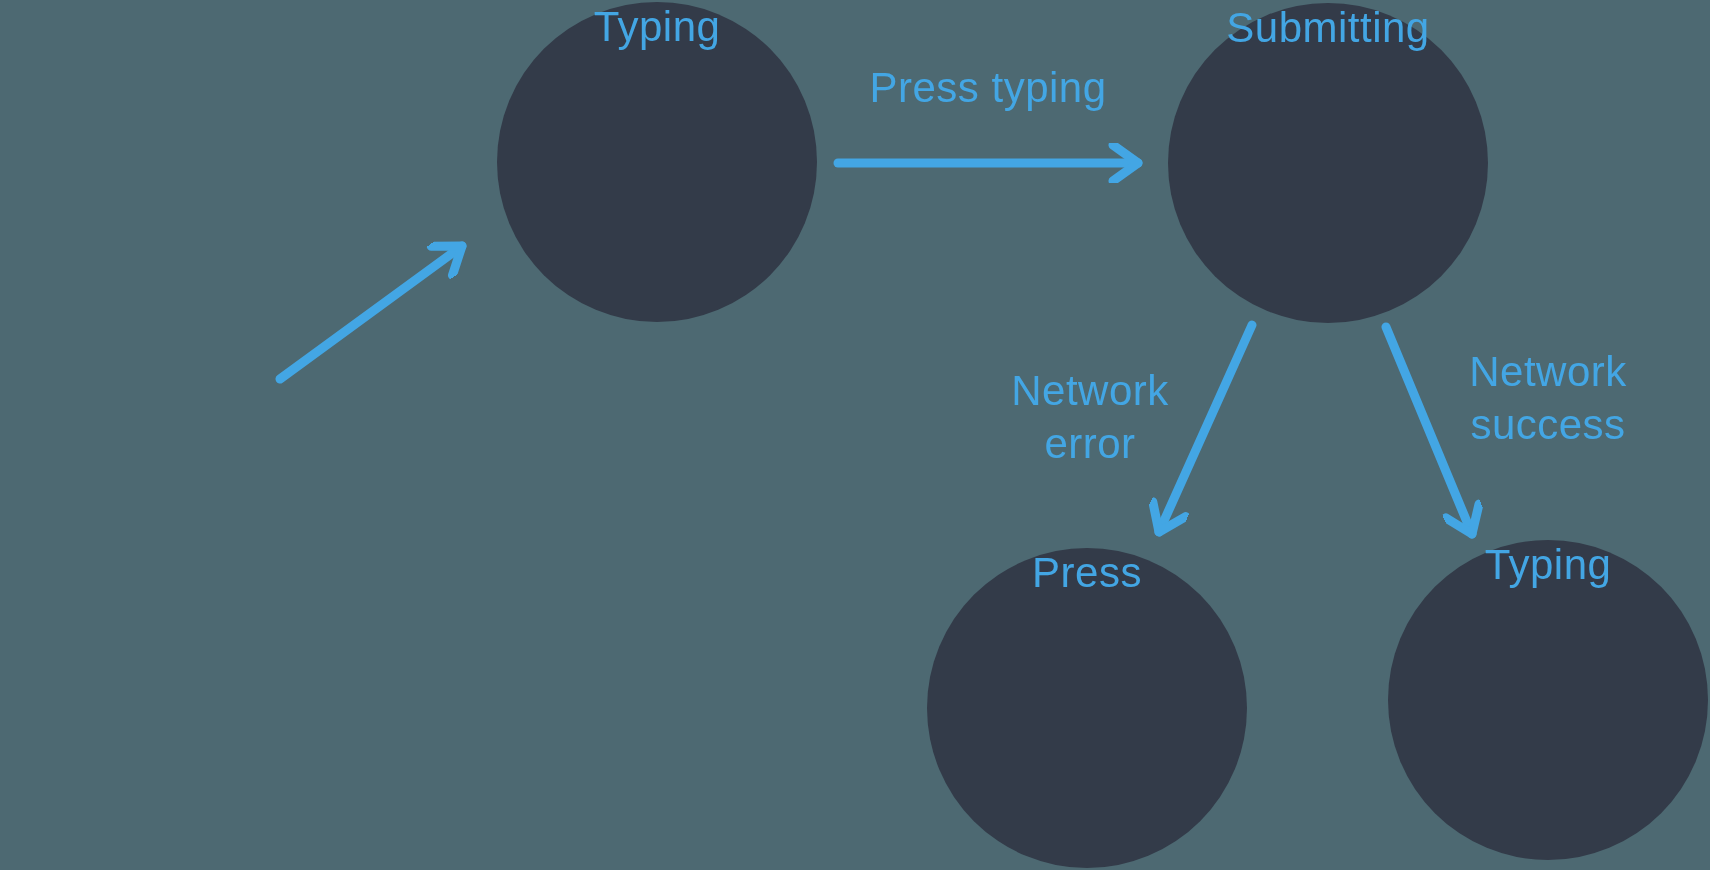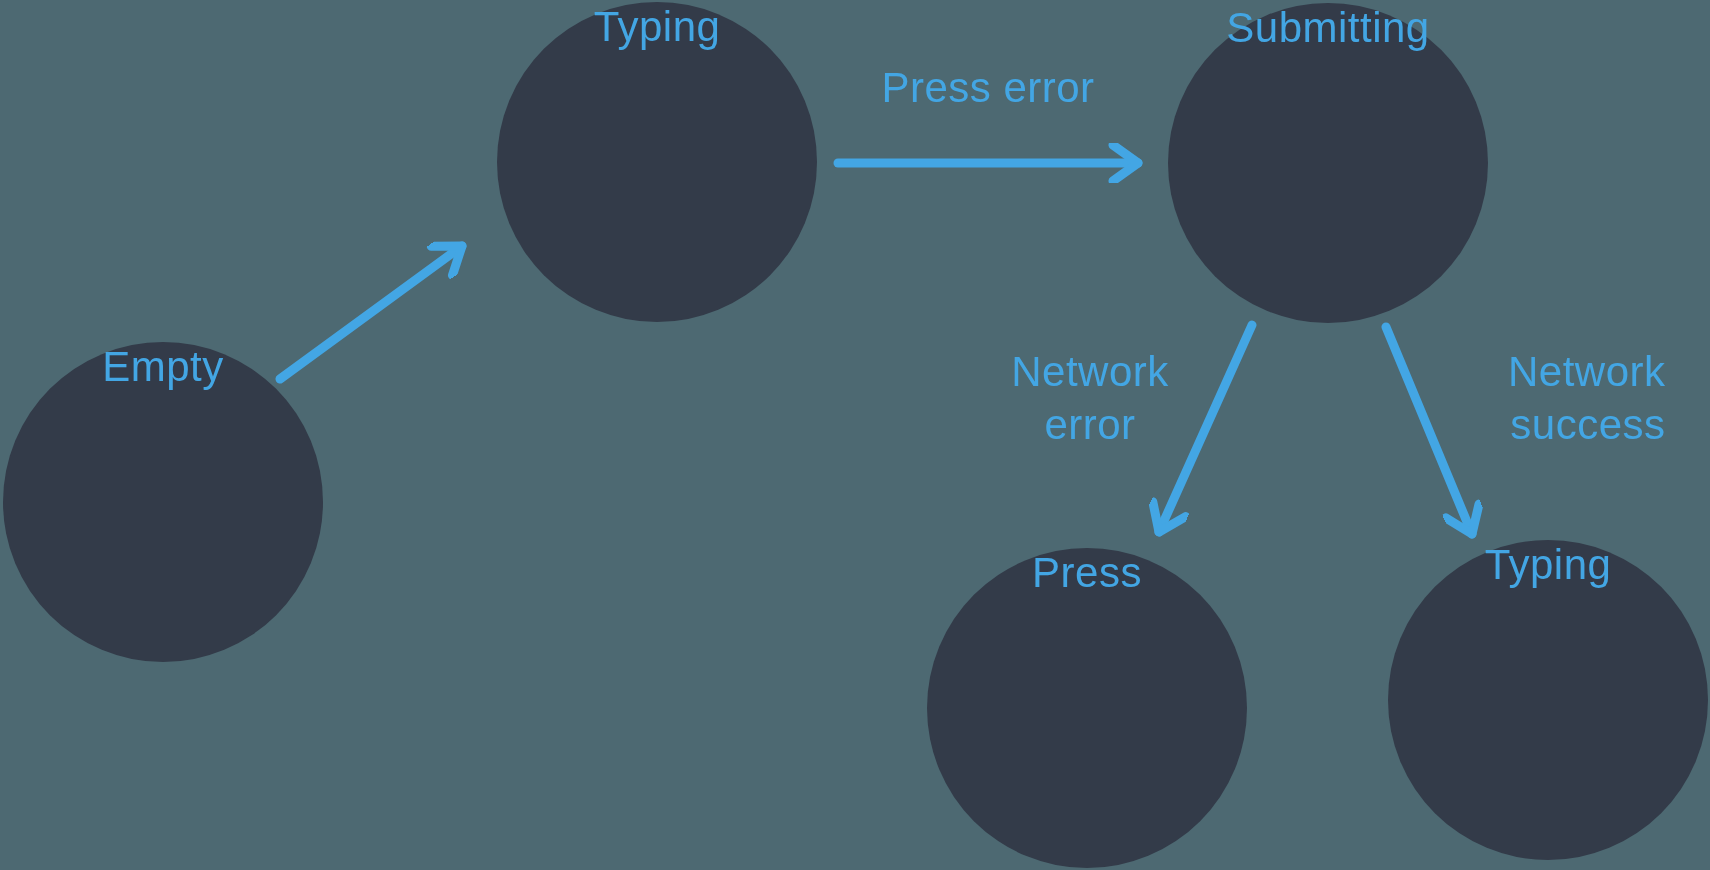--- a/index.html
+++ b/index.html
@@ -50,60 +50,57 @@
     position: absolute;
     transform: translate(-50%, -50%);
     color: var(--color-accent);
     font-size: 42px;
     line-height: 1.25;
     text-align: center;
     letter-spacing: 0.5px;
   }
   .edge-label.wrap-170 { width: 180px; }
   .edge-label.wrap-200 { width: 205px; }
-  .edge-label.wrap-230 { width: 235px; text-align: right; }
+  .edge-label.wrap-230 { width: 235px; }
   .edge-label.nowrap { white-space: nowrap; }
 </style>
 </head>
 <body>
 
 <div class="canvas">
 
   <svg class="arrows" viewBox="0 0 1710 870" xmlns="http://www.w3.org/2000/svg">
     <defs>
       <marker id="arrowhead" viewBox="0 0 40 40" refX="33" refY="20" markerWidth="40" markerHeight="40" markerUnits="userSpaceOnUse" orient="auto">
         <path class="arrow-head" d="M8,2 L33,20 L8,38"></path>
       </marker>
     </defs>
     <path class="arrow" d="M280 379 L462 246" marker-end="url(#arrowhead)"></path>
     <path class="arrow" d="M838 163 L1138 163" marker-end="url(#arrowhead)"></path>
     <path class="arrow" d="M1252 325 L1159 532" marker-end="url(#arrowhead)"></path>
     <path class="arrow" d="M1386 327 L1472 534" marker-end="url(#arrowhead)"></path>
   </svg>
 
-  <div class="node" style="left:3px; top:342px">
-    <span class="node-label">Empty</span>
-  </div>
 
   <div class="node" style="left:497px; top:2px">
     <span class="node-label">Typing</span>
   </div>
 
   <div class="node" style="left:1168px; top:3px">
     <span class="node-label">Submitting</span>
   </div>
 
   <div class="node" style="left:927px; top:548px">
     <span class="node-label">Press</span>
   </div>
 
   <div class="node" style="left:1388px; top:540px">
     <span class="node-label">Typing</span>
   </div>
 
 
-  <div class="edge-label nowrap" style="left:988px; top:88px">Press error</div>
+  <div class="edge-label nowrap" style="left:988px; top:88px">Press typing</div>
 
-  <div class="edge-label wrap-200" style="left:1090px; top:398px">Network error</div>
+  <div class="edge-label wrap-200" style="left:1090px; top:417px">Network error</div>
 
   <div class="edge-label wrap-230" style="left:1548px; top:398px">Network success</div>
 
 </div>
 
 </body></html>

